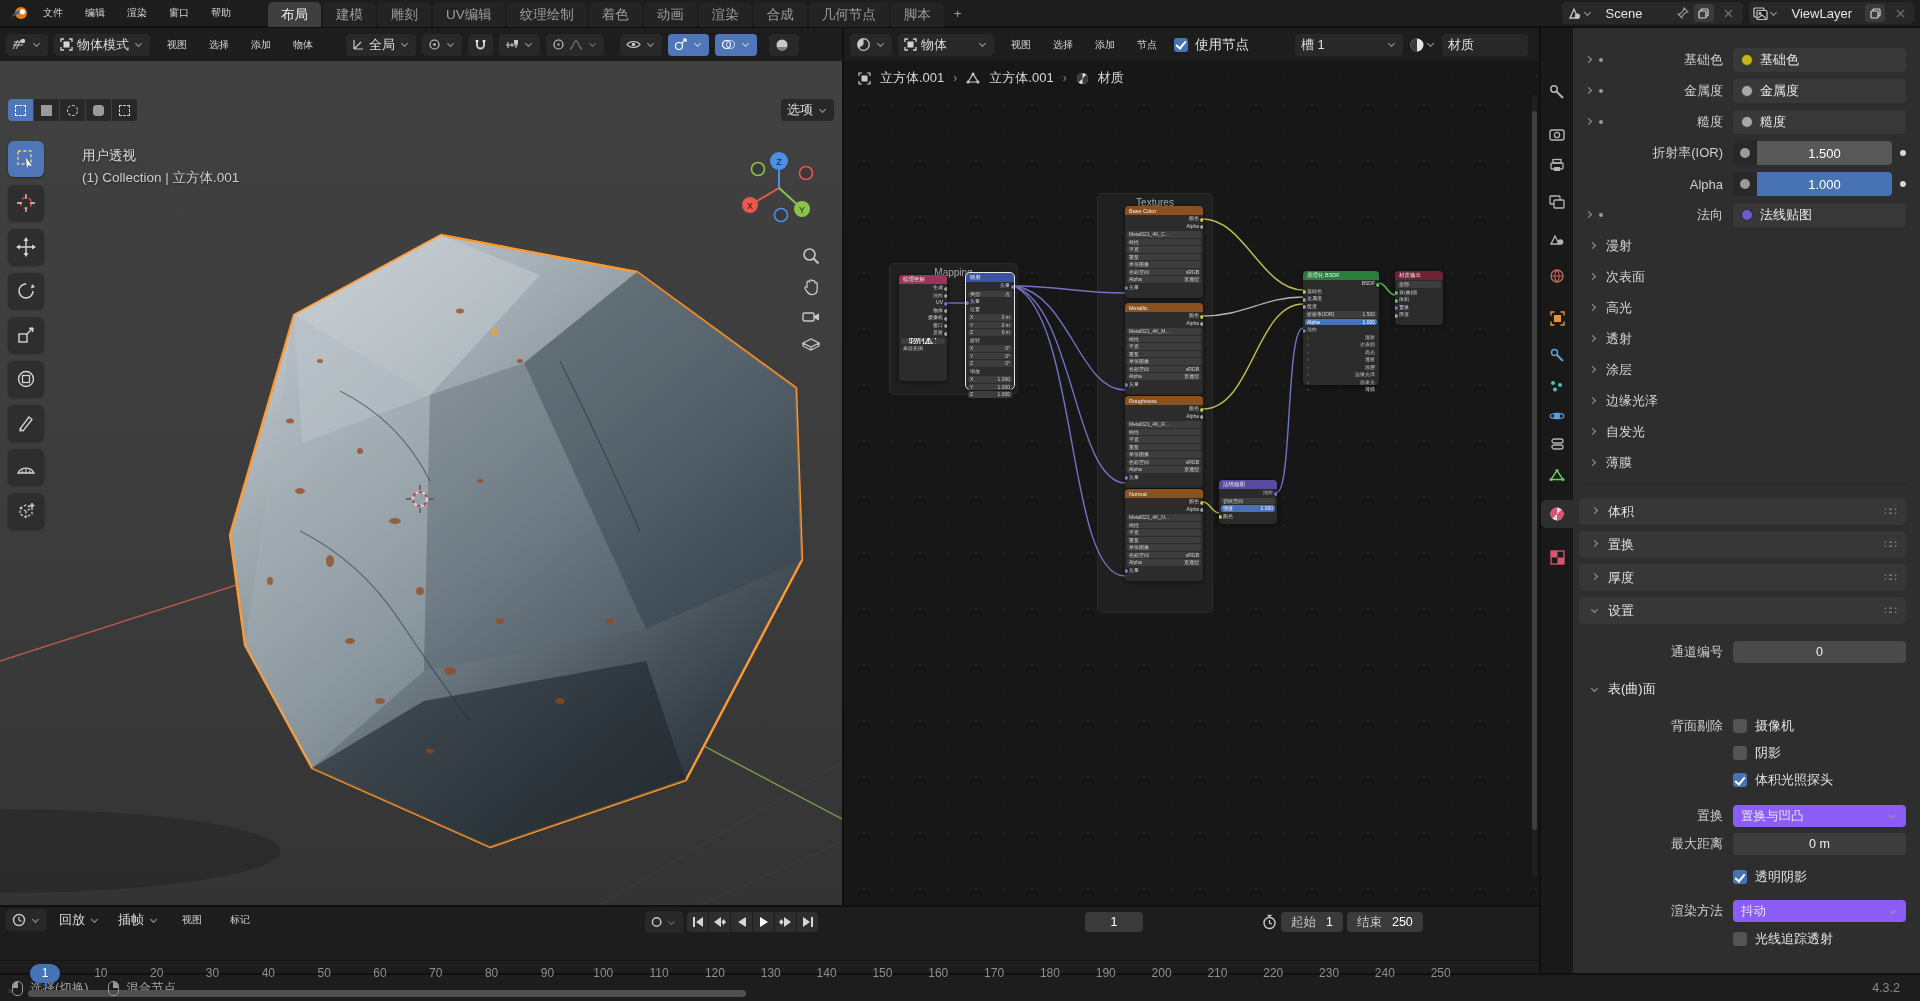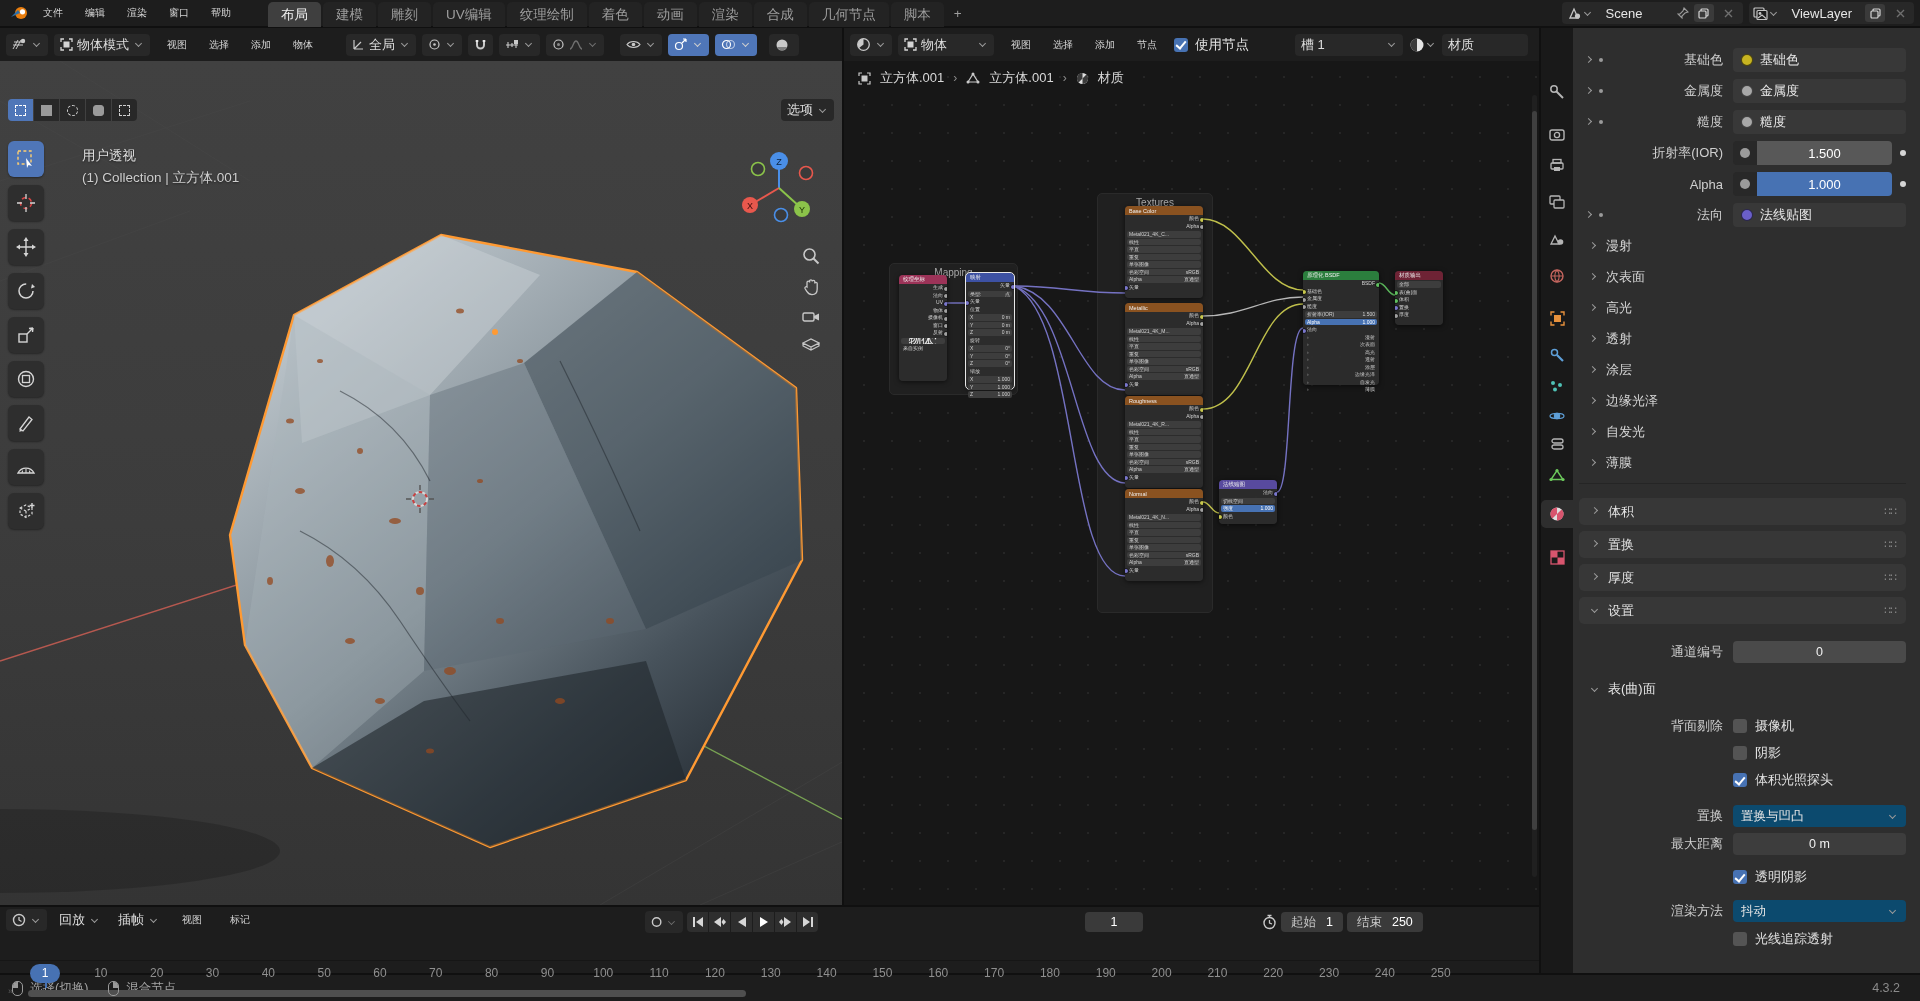--- a/index.html
+++ b/index.html
@@ -138,21 +138,21 @@
 .slider .knob { width:24px; background:#282828; display:flex; align-items:center; justify-content:center; }
 .slider .knob i { width:10px; height:10px; border-radius:50%; background:#9a9a9a; display:block; }
 .slider .val { flex:1; background:#585858; color:#fff; font-size:13px; display:flex; align-items:center; justify-content:center; }
 .slider.blue .val { background:#4772b3; }
 .deco { width:6px; height:6px; border-radius:50%; background:#d5d5d5; margin-left:8px; flex:none; }
 .collapse-row { display:flex; align-items:center; height:24px; margin-bottom:7px; color:#d6d6d6; font-size:13px; gap:8px; padding-left:8px; }
 .panel { height:27px; background:#373737; border-radius:5px; margin-bottom:6px; display:flex; align-items:center; padding:0 10px; color:#e2e2e2; font-size:13px; gap:8px; }
 .panel .grip { margin-left:auto; }
 .field { flex:1; height:22px; background:#4a4a4a; border-radius:4px; color:#f0f0f0; font-size:12.5px; display:flex; align-items:center; justify-content:center; }
 .field.dark { background:#3d3d3d; }
-.pdrop { flex:1; height:22px; background:#0c4a6e; border-radius:4px; color:#e5e5e5; font-size:12.5px; display:flex; align-items:center; padding:0 8px; }
+.pdrop { flex:1; height:22px; background:#8b5cf6; border-radius:4px; color:#e5e5e5; font-size:12.5px; display:flex; align-items:center; padding:0 8px; }
 .pdrop .chev { margin-left:auto; }
 .cb { width:14px; height:14px; border-radius:3px; background:#545454; flex:none; position:relative; }
 .cb.checked { background:#4772b3; }
 .cb.checked::after { content:""; position:absolute; left:4px; top:1.5px; width:4px; height:8px;
   border:solid #fff; border-width:0 2px 2px 0; transform:rotate(40deg); }
 .cbrow { display:flex; align-items:center; gap:8px; height:20px; margin-bottom:7px; color:#e0e0e0; font-size:13px; }
 .subhead { display:flex; align-items:center; gap:8px; color:#e5e5e5; font-size:13px; height:22px; margin-bottom:8px; padding-left:10px; }
 .sepline { border-top:1px solid #252525; margin:8px 0 14px 0; }
 
 

